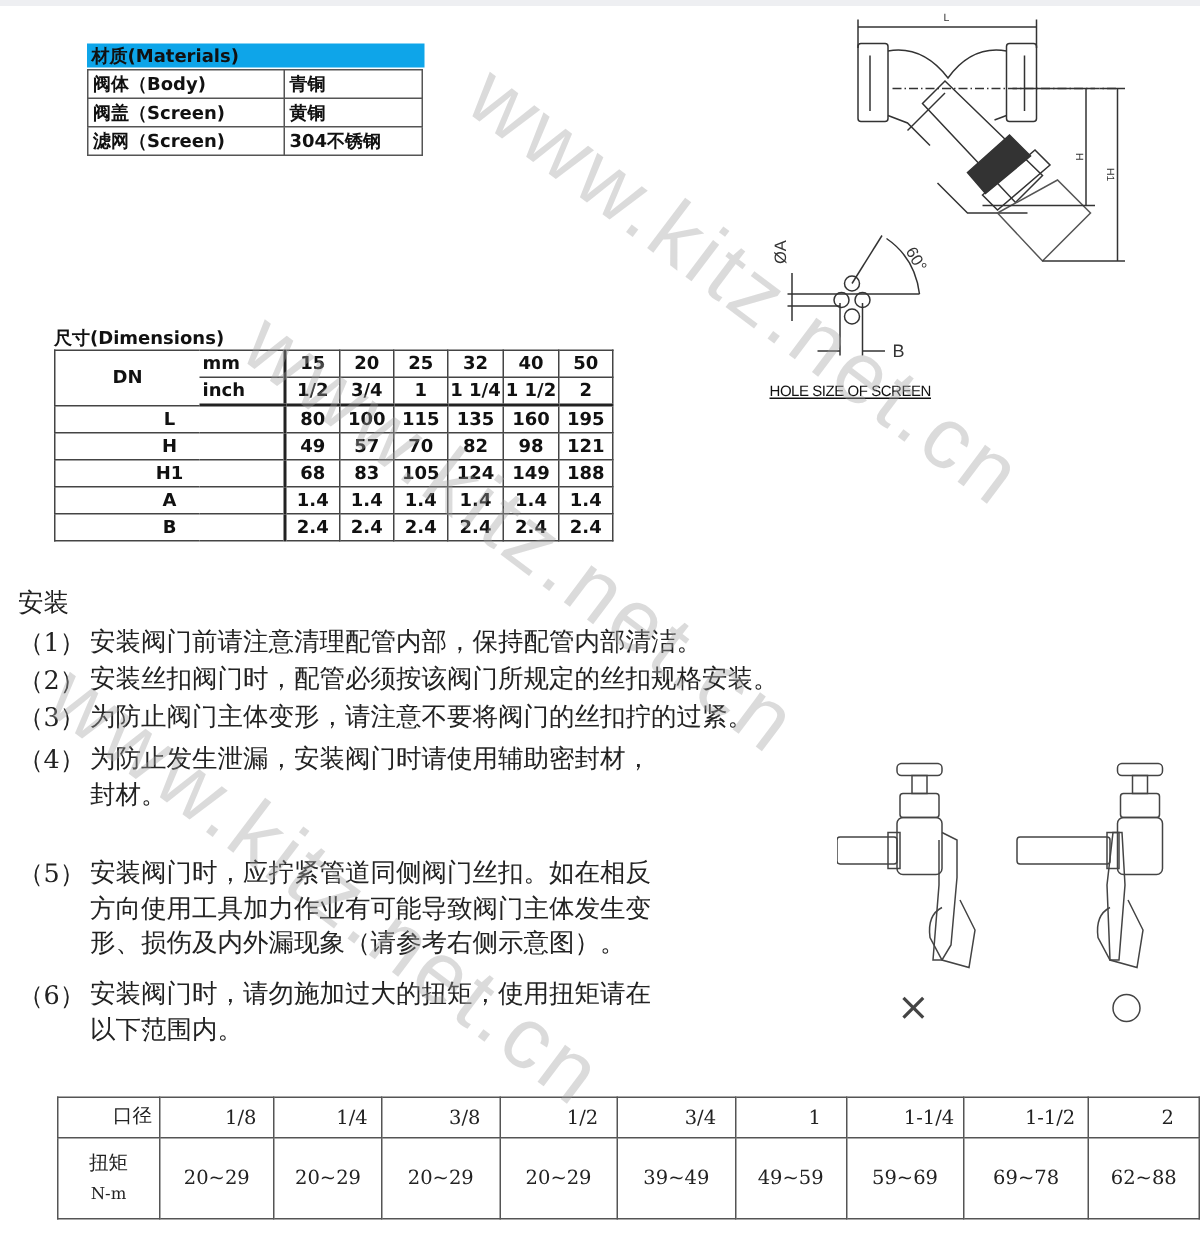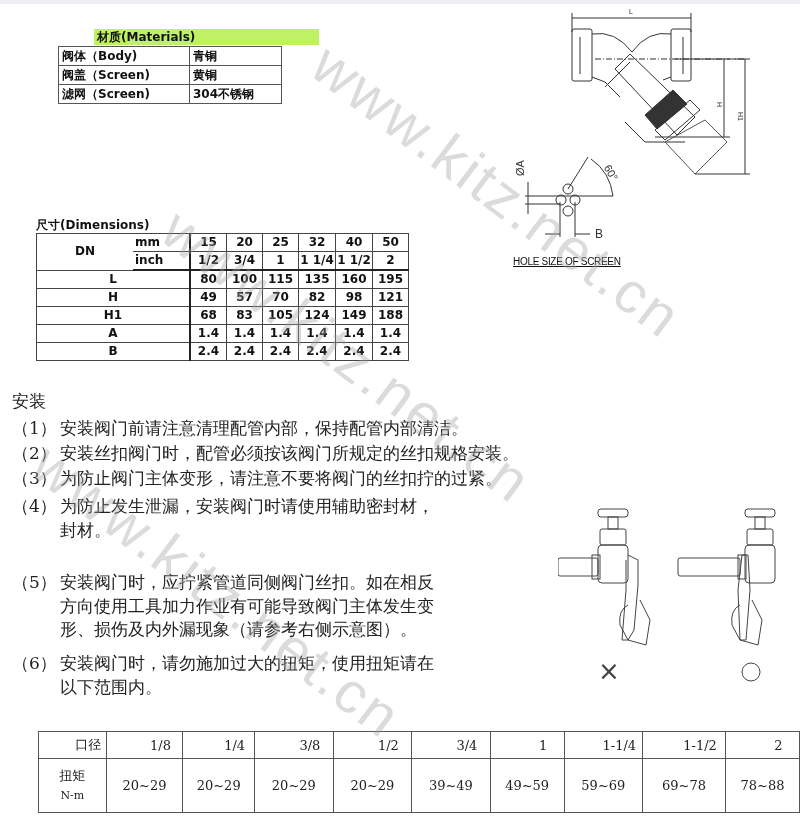--- a/index.html
+++ b/index.html
@@ -5,23 +5,22 @@
   html, body { margin:0; padding:0; }
   body {
     width:800px; height:822px; background:#ffffff; position:relative; overflow:hidden;
     font-family:"DejaVu Sans", "Liberation Sans", sans-serif; color:#111;
   }
   .topbar { position:absolute; left:0; top:0; width:800px; height:4px; background:#eeeff2; }
 
   
   .mat-title {
     position:absolute; left:58px; top:29px; width:225px; height:16px;
-    background:#bef264; font-size:12px; font-weight:bold; line-height:16px; padding-left:3px;
+    background:#0ea5e9; font-size:12px; font-weight:bold; line-height:16px; padding-left:3px;
     box-sizing:border-box;
-    margin-left:36px;
   }
   table.mat {
     position:absolute; left:58px; top:46px; border-collapse:collapse;
     font-size:12px; font-weight:bold;
   }
   table.mat td { border:1px solid #555; height:18px; padding:0 3px; line-height:18px;margin-top:36px; }
   table.mat td.c1 { width:124px; }
   table.mat td.c2 { width:85px; }
 
   
@@ -315,20 +314,20 @@
       <div class="unit-nm">N-m</div>
     </td>
     <td>20~29</td>
     <td>20~29</td>
     <td>20~29</td>
     <td>20~29</td>
     <td>39~49</td>
     <td>49~59</td>
     <td>59~69</td>
     <td>69~78</td>
-    <td>78~88</td>
+    <td>62~88</td>
   </tr>
 </tbody>
   </table>
 
 <div class="wm" style="left:340px; top:30px;">www.kitz.net.cn</div>
 <div class="wm" style="left:190px; top:195px;">www.kitz.net.cn</div>
 <div class="wm" style="left:60px; top:430px;">www.kitz.net.cn</div>
 
 </body></html>

